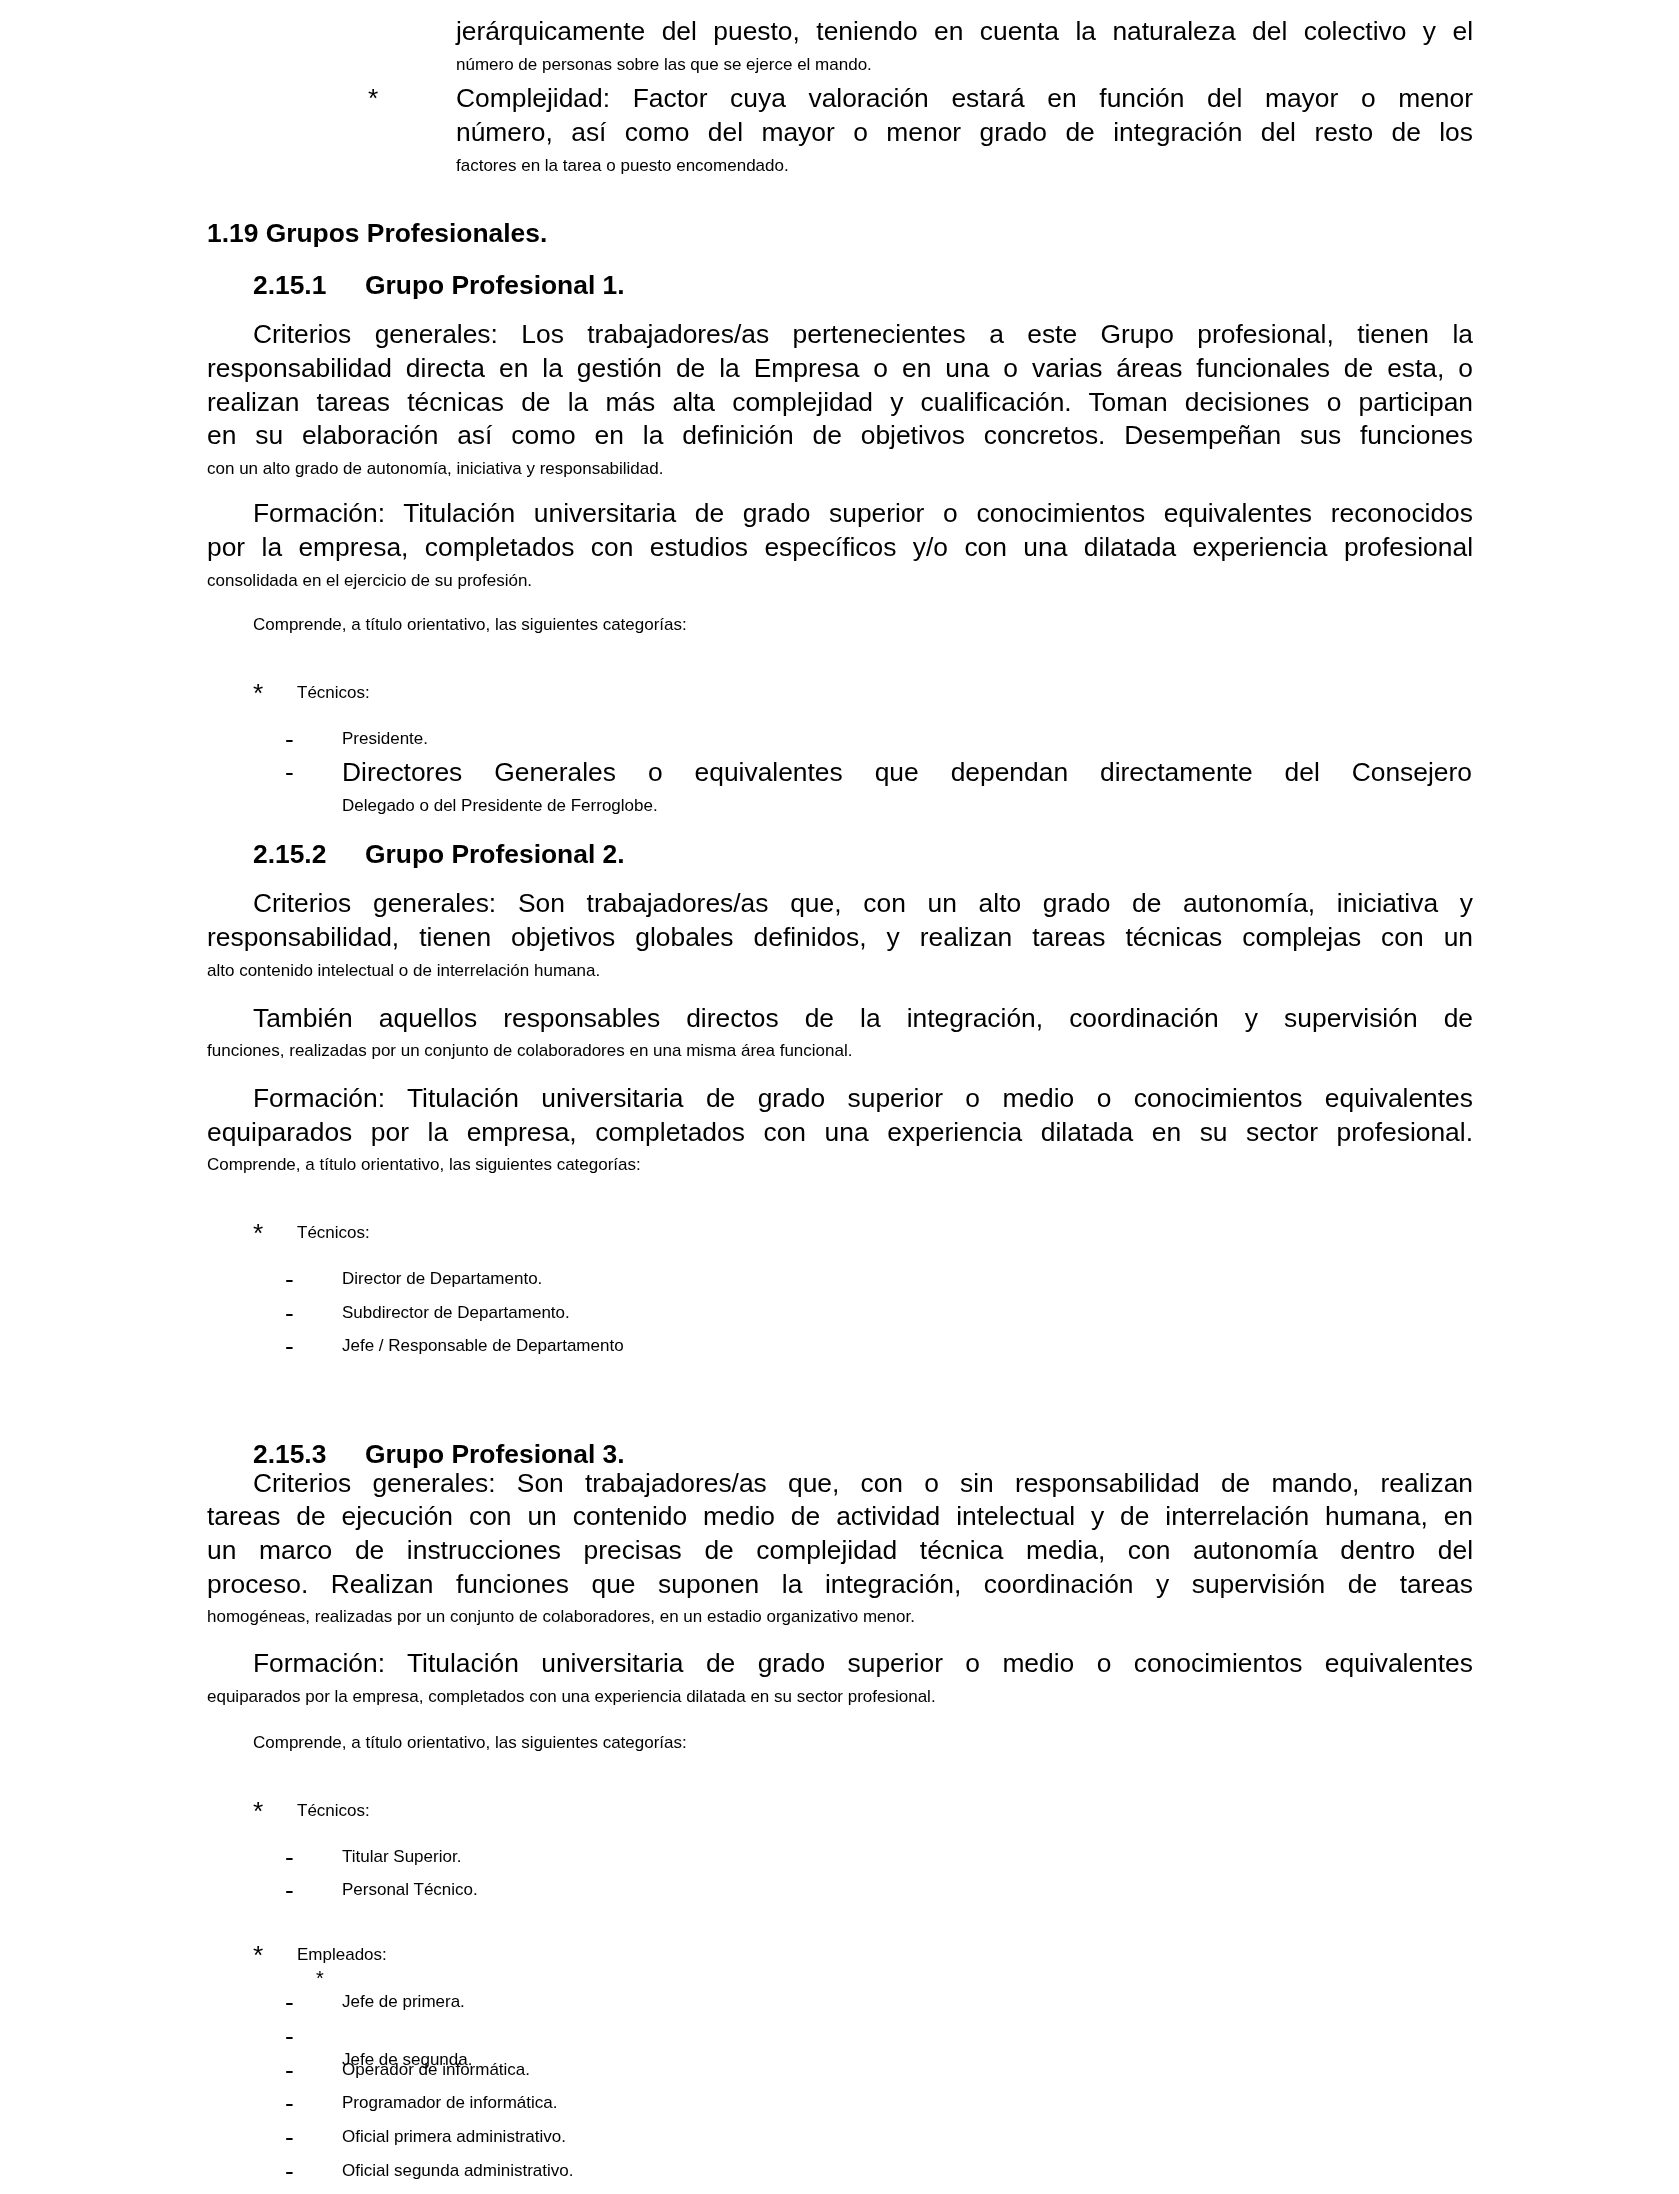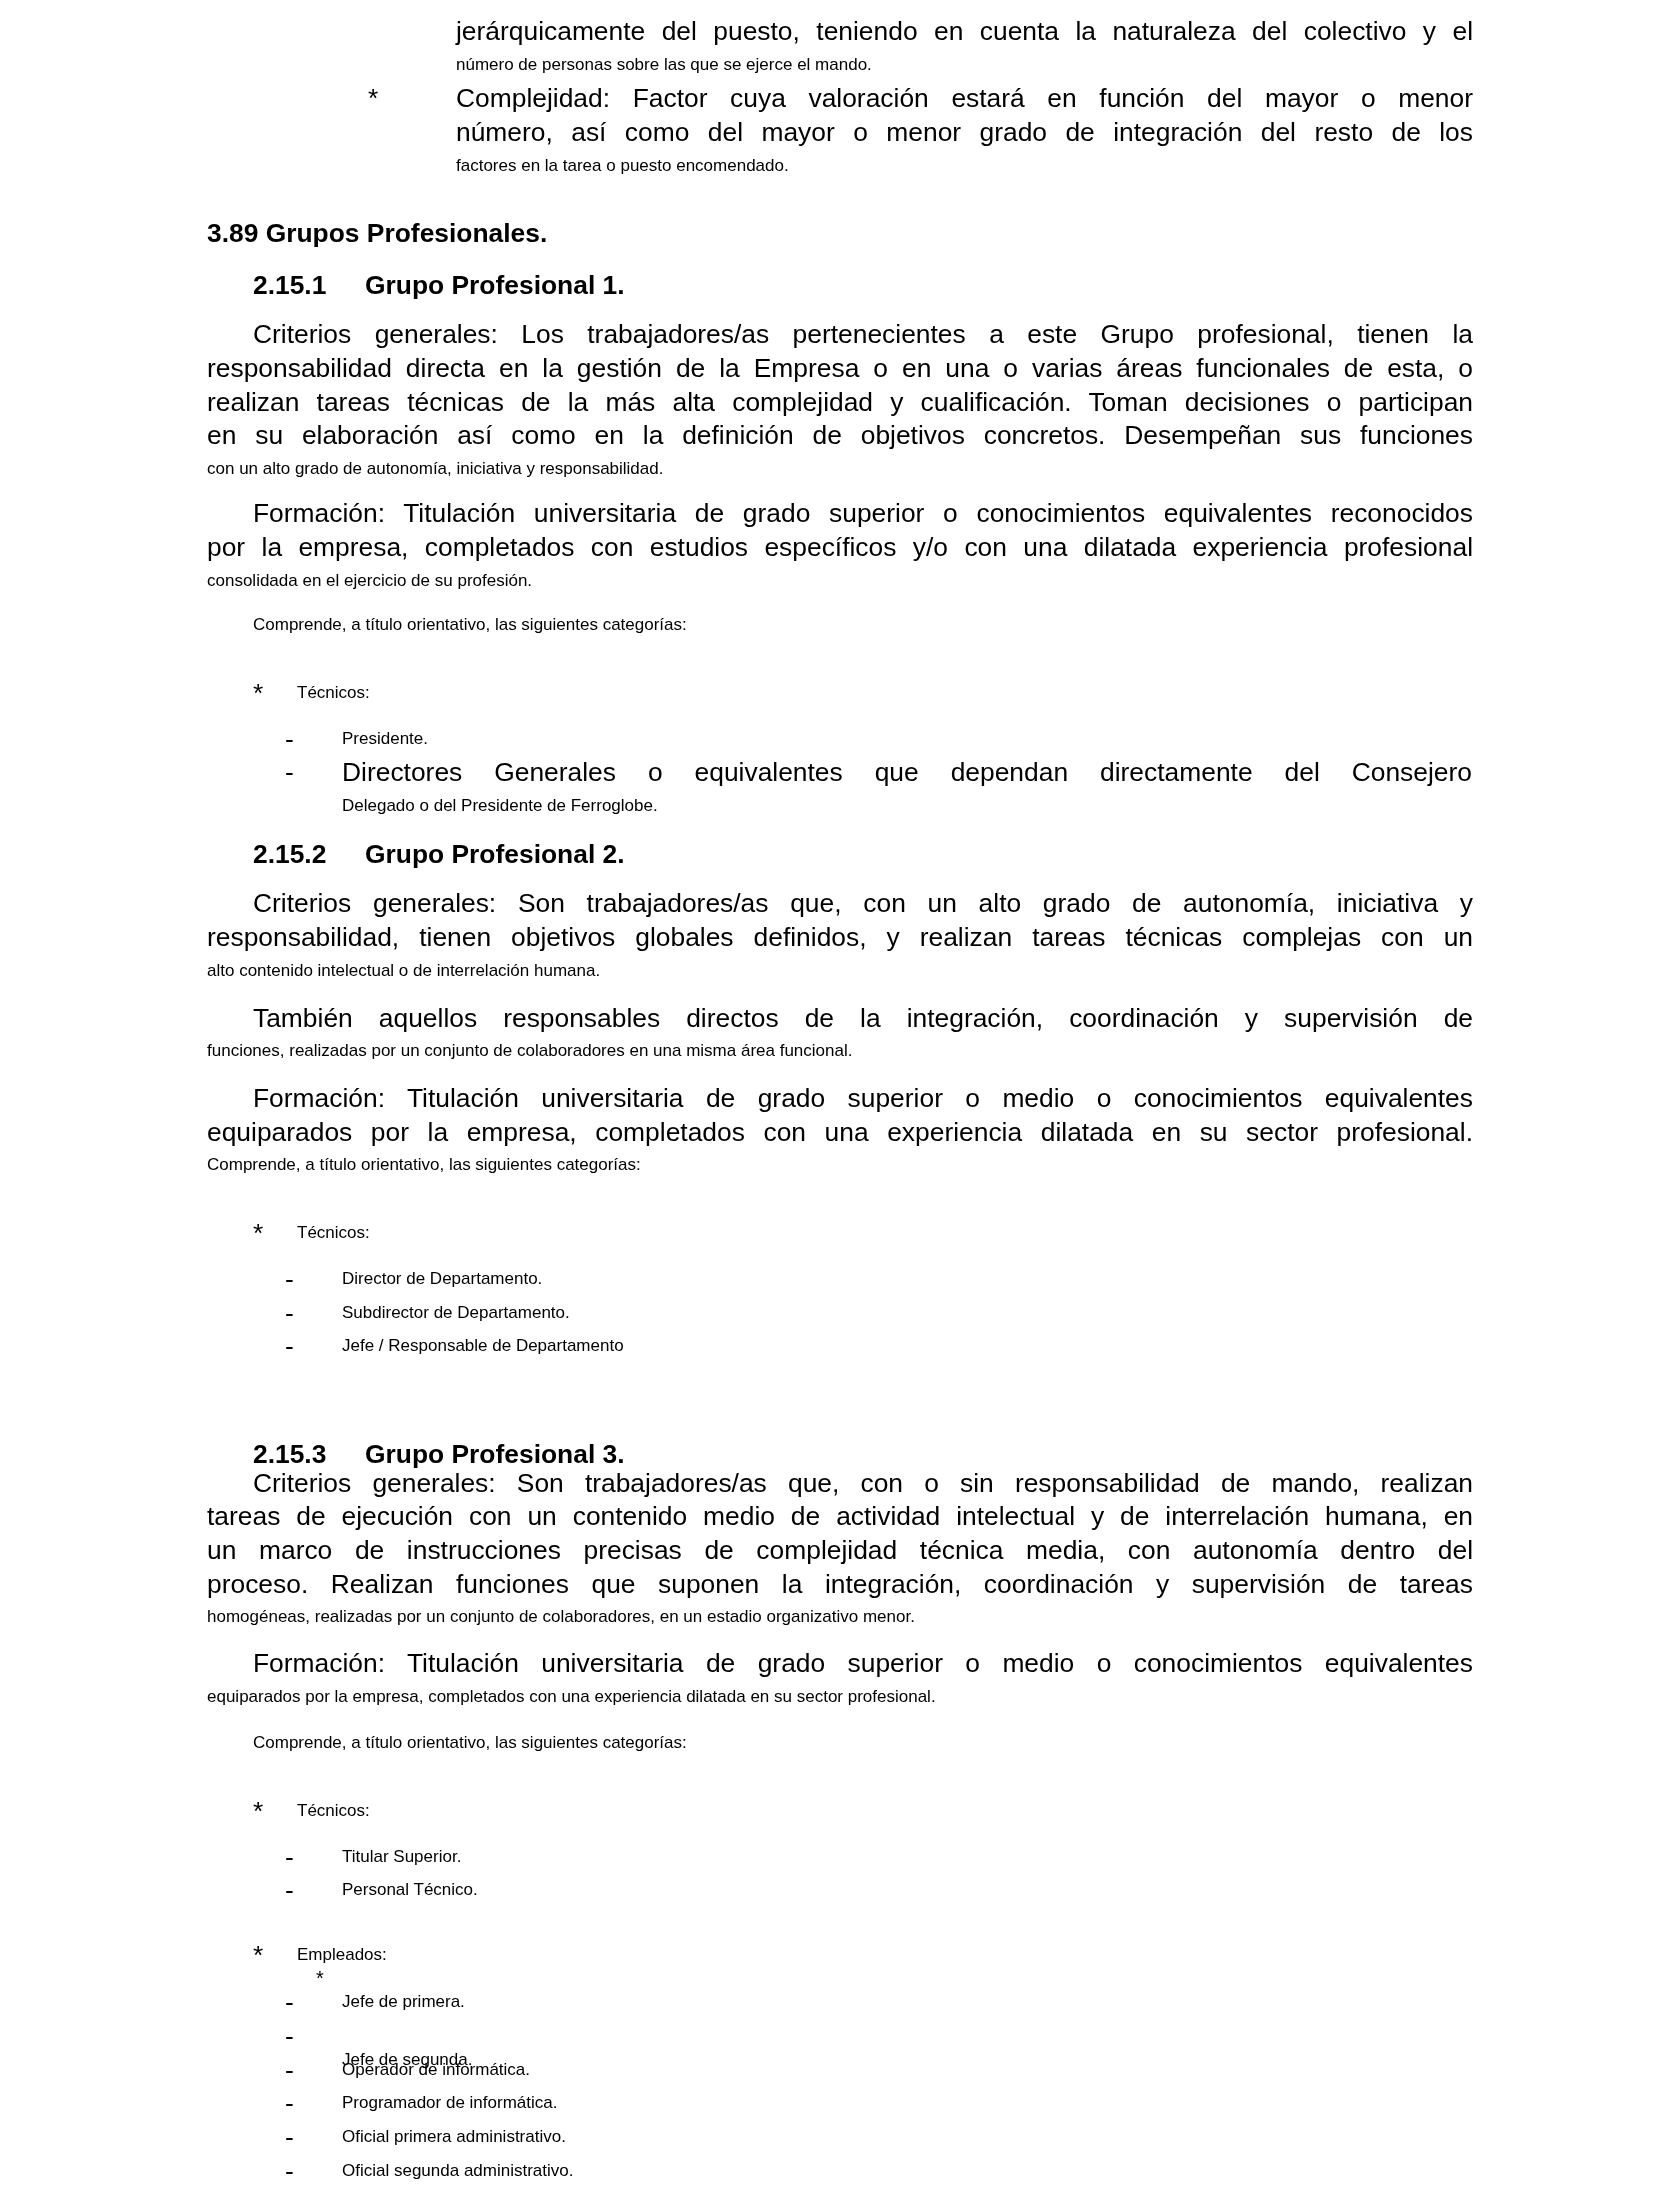--- a/index.html
+++ b/index.html
@@ -17,21 +17,21 @@
 
 <div class="page">
 
   <div class="j" style="left:456px; top:13.8px; width:1017px;">jerárquicamente del puesto, teniendo en cuenta la naturaleza del colectivo y el</div>
   <div class="nj" style="left:456px; top:48px;">número de personas sobre las que se ejerce el mando.</div>
   <div class="mark" style="left:368px; top:81px;">*</div>
   <div class="j" style="left:456px; top:81px; width:1017px;">Complejidad: Factor cuya valoración estará en función del mayor o menor</div>
   <div class="j" style="left:456px; top:115px; width:1017px;">número, así como del mayor o menor grado de integración del resto de los</div>
   <div class="nj" style="left:456px; top:149px;">factores en la tarea o puesto encomendado.</div>
 
-  <div class="h" style="left:207px; top:216px;">3.89 Grupos Profesionales.</div>
+  <div class="h" style="left:207px; top:216px;">1.19 Grupos Profesionales.</div>
 
   <div class="h" style="left:253px; top:268px;">
     <span class="hnum">2.15.1</span><span>Grupo Profesional 1.</span>
   </div>
   <div class="j" style="left:253px; top:317px; width:1220px;">Criterios generales: Los trabajadores/as pertenecientes a este Grupo profesional, tienen la</div>
   <div class="j" style="left:207px; top:351px; width:1266px;">responsabilidad directa en la gestión de la Empresa o en una o varias áreas funcionales de esta, o</div>
   <div class="j" style="left:207px; top:385px; width:1266px;">realizan tareas técnicas de la más alta complejidad y cualificación. Toman decisiones o participan</div>
   <div class="j" style="left:207px; top:418px; width:1266px;">en su elaboración así como en la definición de objetivos concretos. Desempeñan sus funciones</div>
   <div class="nj" style="left:207px; top:452px;">con un alto grado de autonomía, iniciativa y responsabilidad.</div>
 

